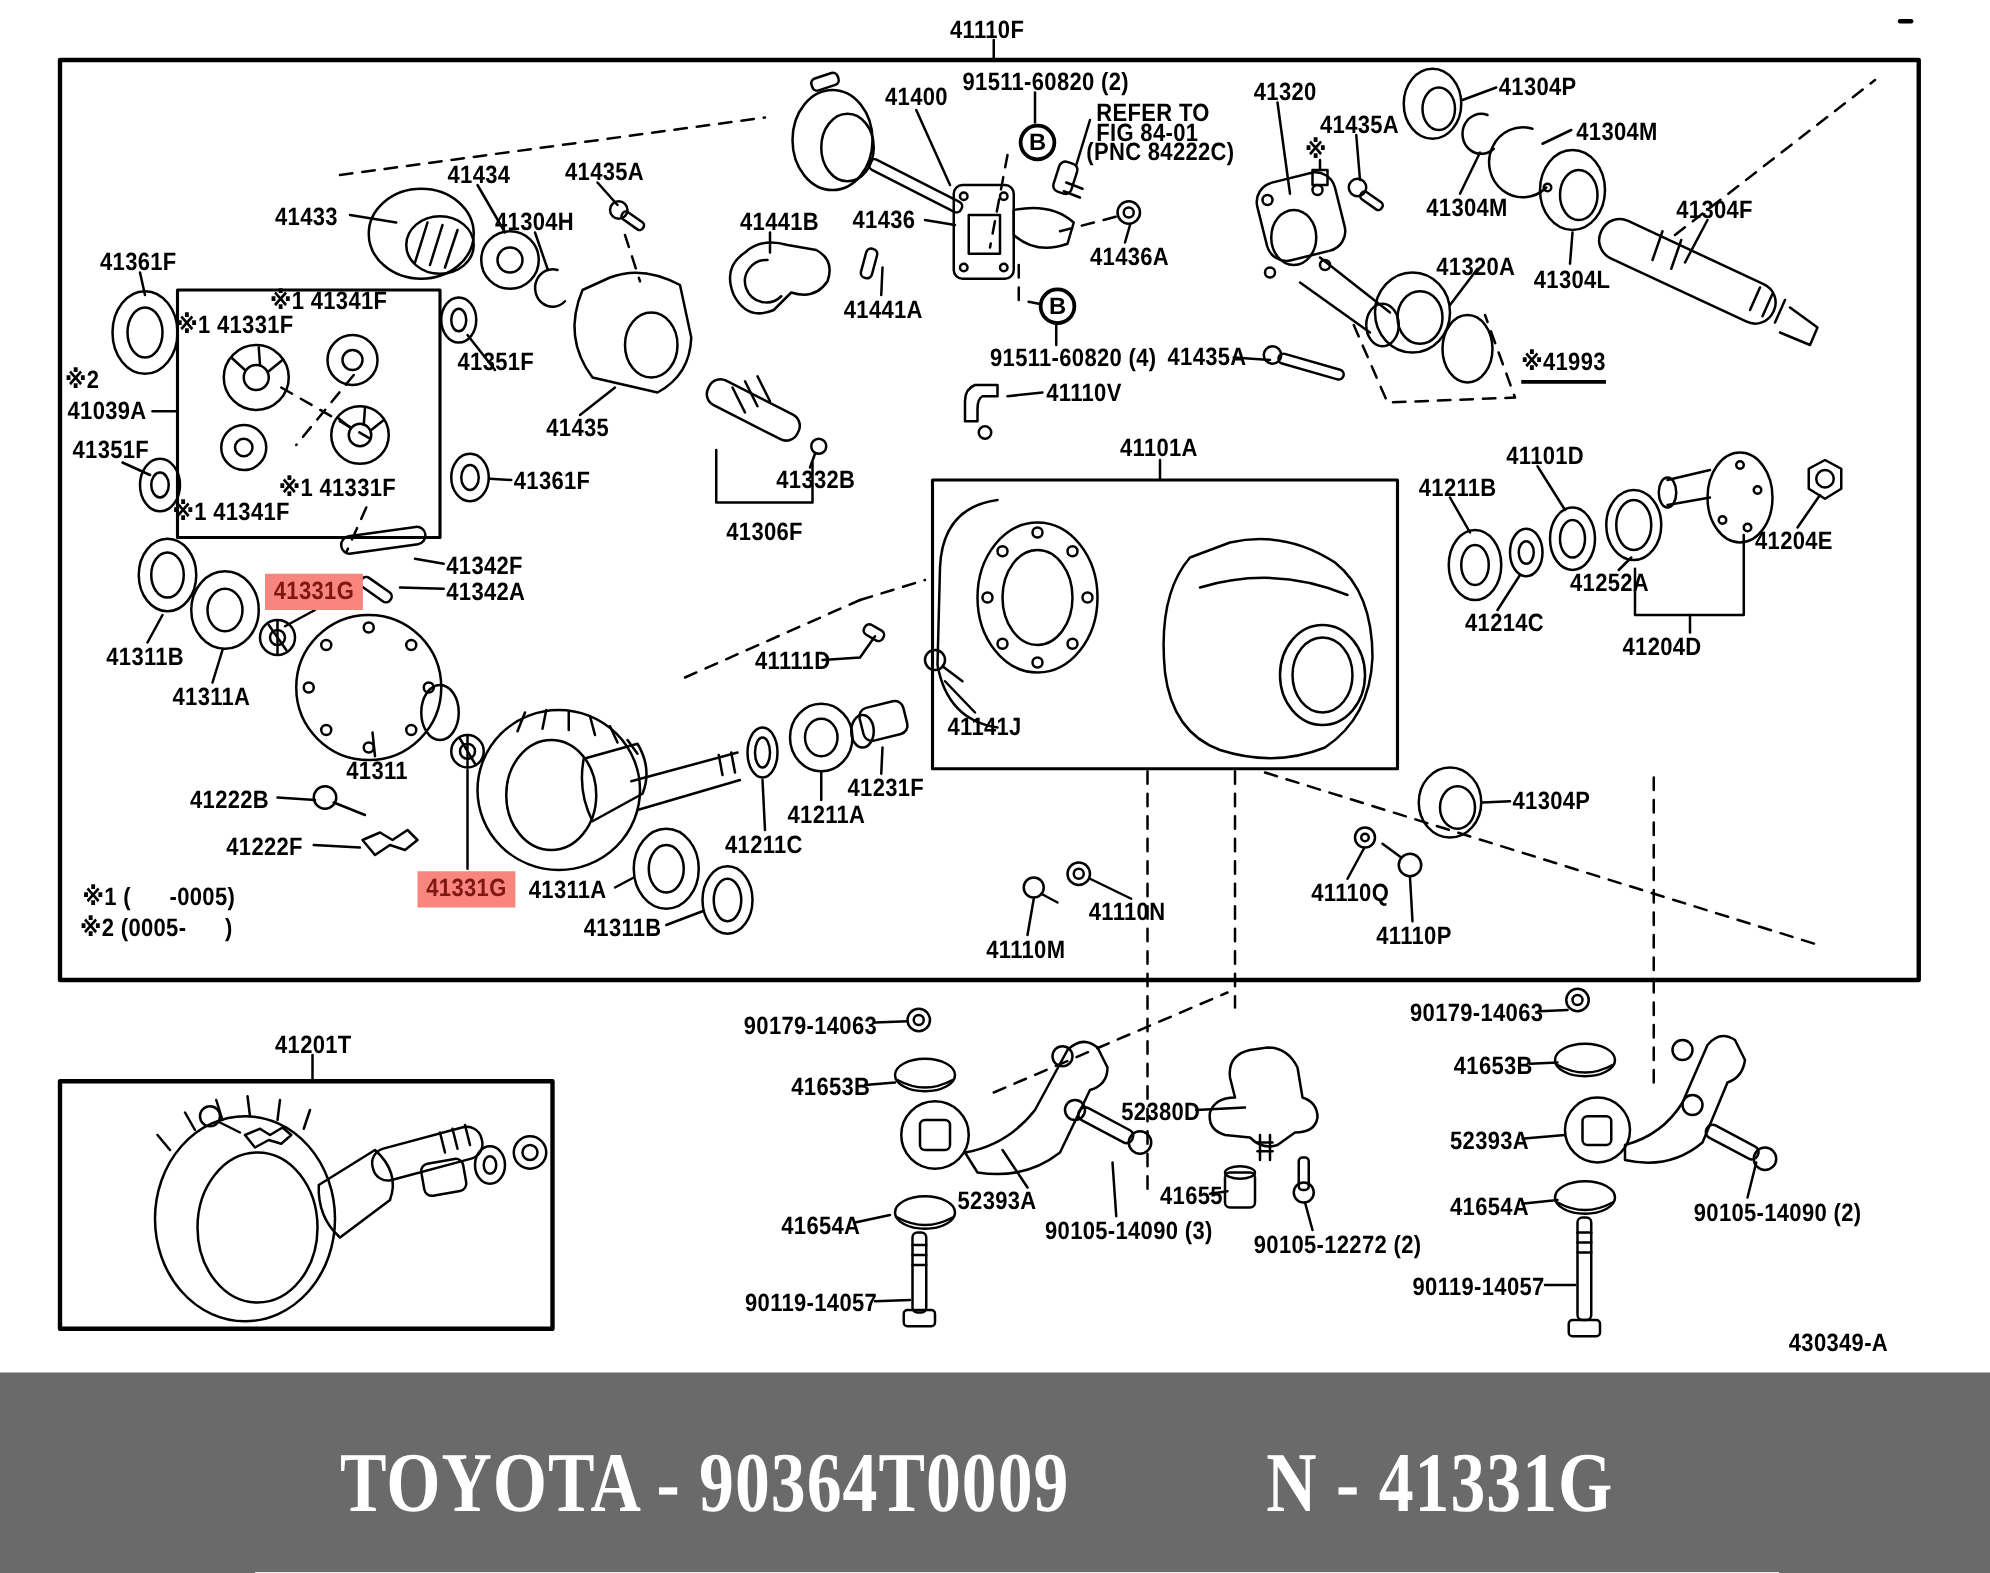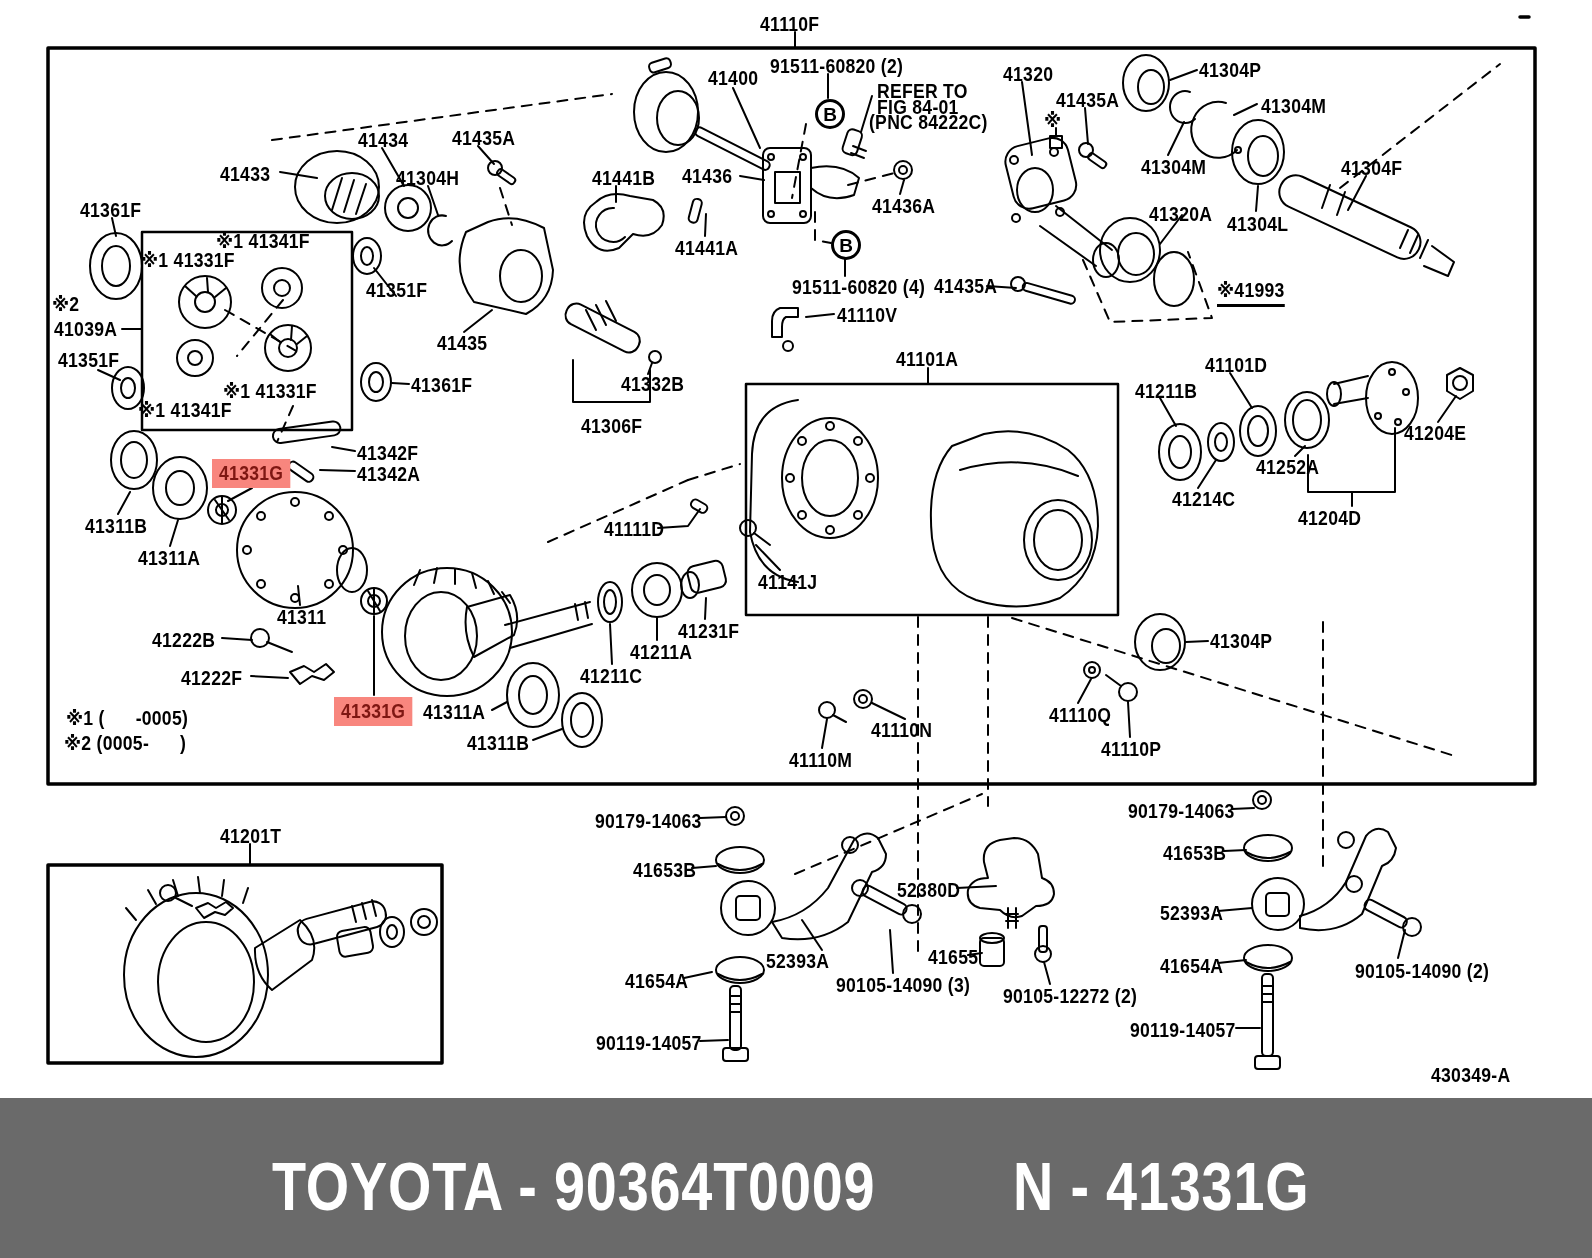--- a/index.html
+++ b/index.html
@@ -6,21 +6,21 @@
   #stage{position:relative;width:1592px;height:1258px;background:#ffffff;overflow:hidden;
          font-family:"Liberation Sans","DejaVu Sans",sans-serif;}
   #art{position:absolute;left:0;top:0;}
   .plabel{position:absolute;font-weight:bold;font-size:20px;line-height:1;color:#000;
           white-space:pre;letter-spacing:.3px;transform:scaleX(.88);transform-origin:0 0;}
   .plabel.hl{background:var(--hl-bg,#f8867e);color:var(--hl-fg,#7e1712);padding:4px 8px 5px;}
   .plabel.ul{border-bottom:3px solid #000;padding-bottom:4px;}
   .plabel.circ{border:3px solid #000;border-radius:50%;width:24px;height:24px;
                display:flex;align-items:center;justify-content:center;
                transform:none;letter-spacing:0;font-size:19px;}
-  #banner{position:absolute;left:0;top:1098px;width:1592px;height:160px;background:#6a6a6a;}
+  #banner{position:absolute;left:0;top:1098px;width:1592px;height:160px;background:#6a6a6a;font-family:Liberation Serif, serif;}
   #banner span{position:absolute;top:54px;color:#fff;font-size:68px;font-weight:bold;
                line-height:1;letter-spacing:1px;transform:scaleX(.82);transform-origin:0 0;
                white-space:pre;}
   #banner .left{left:272px;}
   #banner .right{left:1013px;}
 </style>
 </head>
 <body>
 
 <div id="stage">

